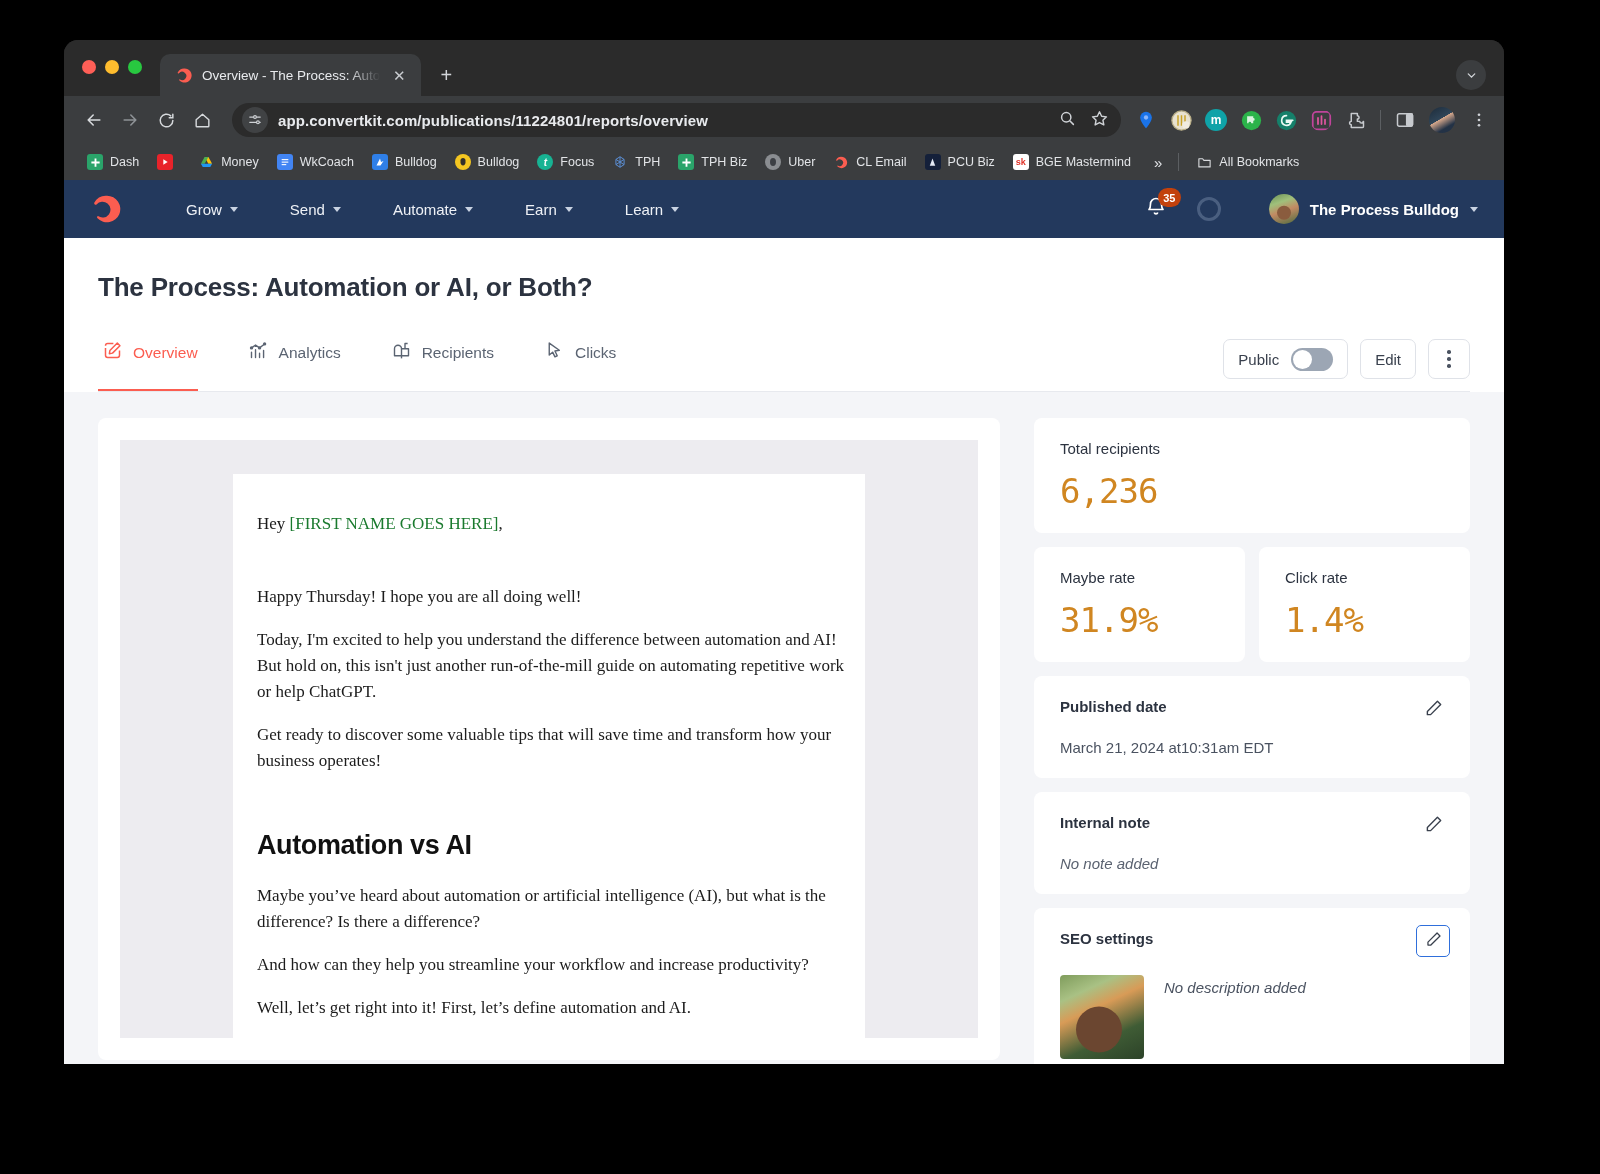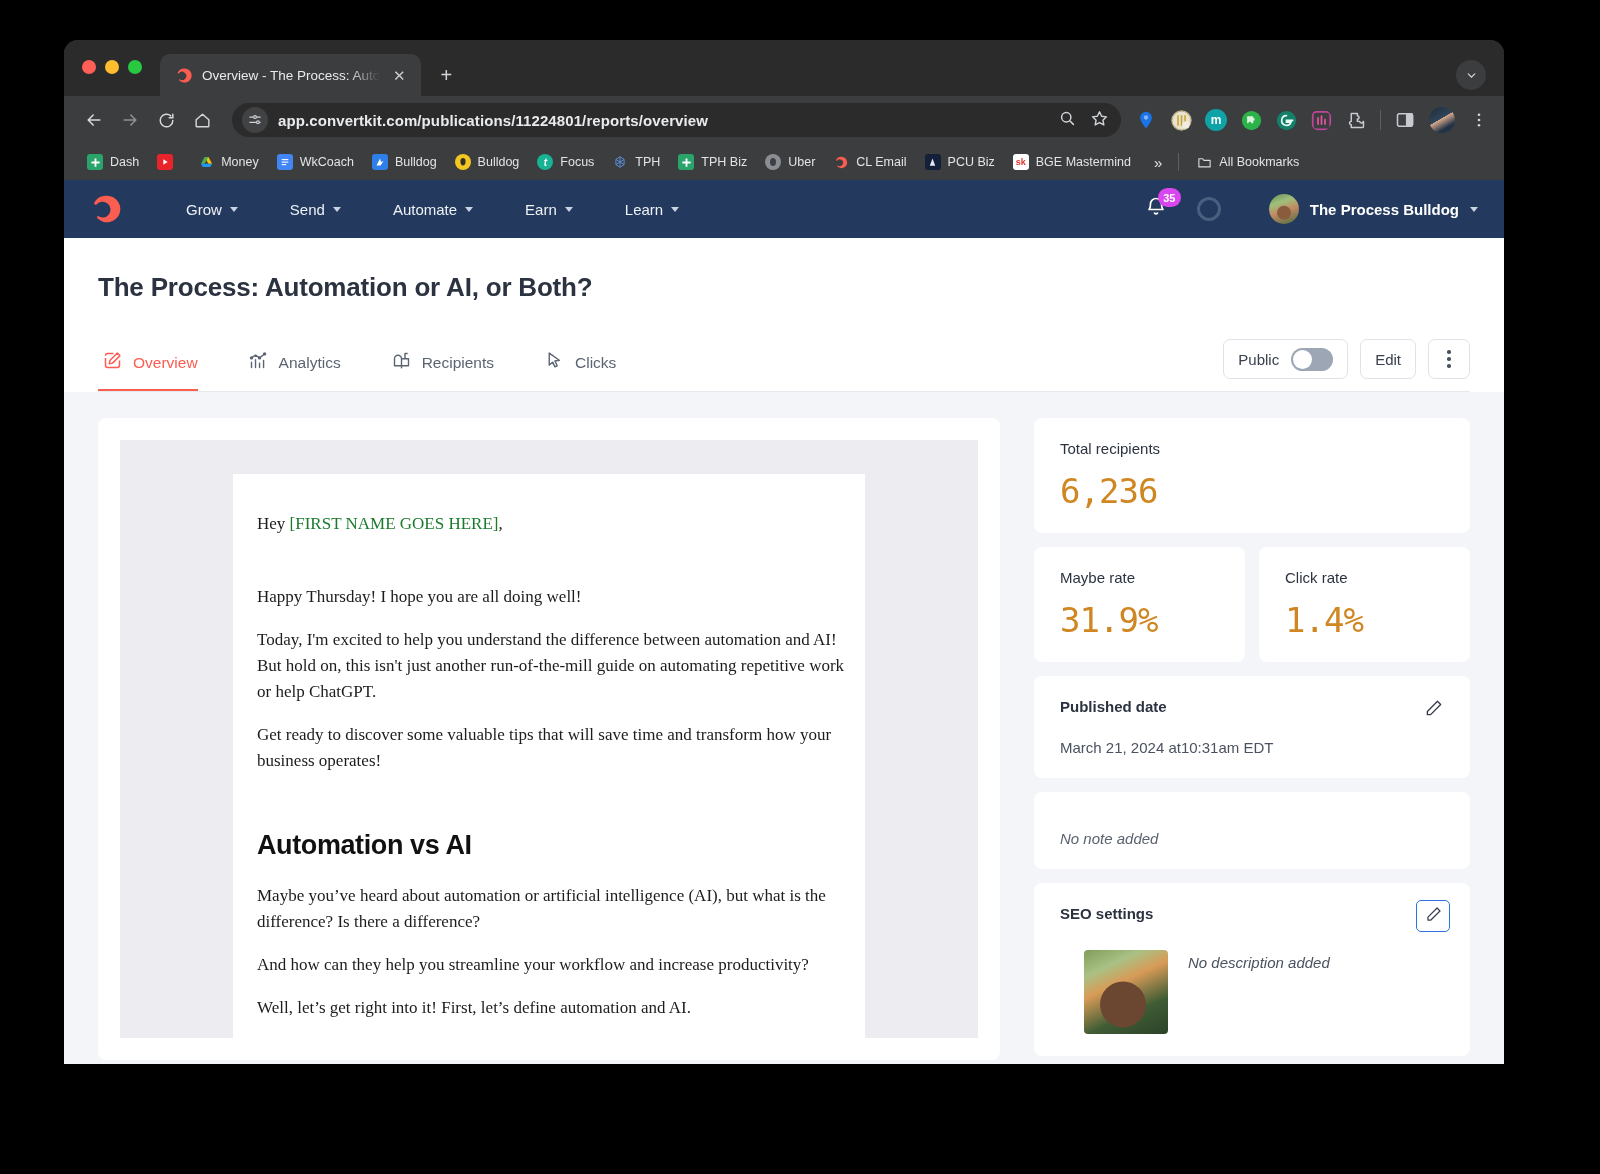--- a/index.html
+++ b/index.html
@@ -184,21 +184,21 @@
     border-right: 4.5px solid transparent;
     border-top: 5px solid #c9d3e2;
   }
   .nav-right {
     margin-left: auto;
     display: flex; align-items: center; gap: 0;
   }
   .bell-wrap { position: relative; width: 34px; height: 34px; display:flex; align-items:center; justify-content:center; }
   .badge {
     position: absolute; top: -4px; right: -8px;
-    background: #d946ef; color: #fff;
+    background: #c2410c; color: #fff;
     font-size: 11px; font-weight: 600;
     border-radius: 11px;
     min-width: 23px; height: 19px;
     display: flex; align-items: center; justify-content: center;
     padding: 0 5px;
   }
   .ring-ico {
     width: 24px; height: 24px; border-radius: 50%;
     border: 3.5px solid #4a5f80;
     margin-left: 24px;
@@ -228,21 +228,21 @@
     font-size: 26px; font-weight: 600; color: #2c3340;
     letter-spacing: -.2px;
   }
   .tabs-row {
     display: flex; align-items: flex-end;
     margin-top: 36px;
     position: relative;
   }
   .ptab {
     display: flex; align-items: center; gap: 10px;
-    padding: 0 20px 16px 4px;
+    padding: 0 20px 26px 4px;
     margin-right: 26px;
     color: #5b6472; font-size: 15.5px;
     position: relative;
   }
   .ptab.active { color: #fb5d50; }
   .ptab.active::after {
     content: ""; position: absolute;
     left: 0; right: 20px; bottom: 0;
     height: 2.5px; background: #fb5d50;
   }
@@ -335,21 +335,21 @@
   .row2 > .card { flex: 1; }
   .card-head { display: flex; align-items: flex-start; justify-content: space-between; }
   .card-sub { font-size: 15px; color: #4a5260; margin-top: 16px; }
   .card-sub.muted { color: #5a6270; font-style: italic; }
   .edit-focus {
     width: 34px; height: 32px;
     border: 1.8px solid #2f6fdb; border-radius: 5px;
     display: flex; align-items: center; justify-content: center;
     margin: -5px -6px 0 0;
   }
-  .seo-body { display: flex; gap: 20px; margin-top: 18px; align-items: flex-start; margin-left: 24px; }
+  .seo-body { display: flex; gap: 20px; margin-top: 18px; align-items: flex-start; }
   .seo-thumb {
     width: 84px; height: 84px; border-radius: 4px; flex: none;
     background: linear-gradient(155deg,#7f9c5c 0%,#a9c184 22%,#d89b57 40%,#3f5c35 70%,#2c4228 100%);
     position: relative; overflow: hidden;
   }
   .seo-thumb::after{
     content:""; position:absolute; left:46%; top:44%;
     width:46px;height:46px;border-radius:50%;
     background:#6b4630; transform:translate(-50%,-12%);
   }
@@ -760,20 +760,28 @@
             <span>
               <svg width="21" height="21" viewBox="0 0 24 24" fill="none" stroke="#39404d" stroke-width="1.6" stroke-linejoin="round">
                   <path d="M16.5 3.8l3.7 3.7L8.7 19H5v-3.7z"></path>
                 </svg>
             </span>
           </div>
           <div class="card-sub">March 21, 2024 at10:31am EDT</div>
         </div>
 
         <div class="card">
+          <div class="card-head">
+            <div class="card-label bold">Internal note</div>
+            <span>
+              <svg width="21" height="21" viewBox="0 0 24 24" fill="none" stroke="#39404d" stroke-width="1.6" stroke-linejoin="round">
+                  <path d="M16.5 3.8l3.7 3.7L8.7 19H5v-3.7z"></path>
+                </svg>
+            </span>
+          </div>
           <div class="card-sub muted">No note added</div>
         </div>
 
         <div class="card">
           <div class="card-head">
             <div class="card-label bold">SEO settings</div>
             <span class="edit-focus">
               <span>
                 <svg width="19" height="19" viewBox="0 0 24 24" fill="none" stroke="#39404d" stroke-width="1.6" stroke-linejoin="round">
                     <path d="M16.5 3.8l3.7 3.7L8.7 19H5v-3.7z"></path>

